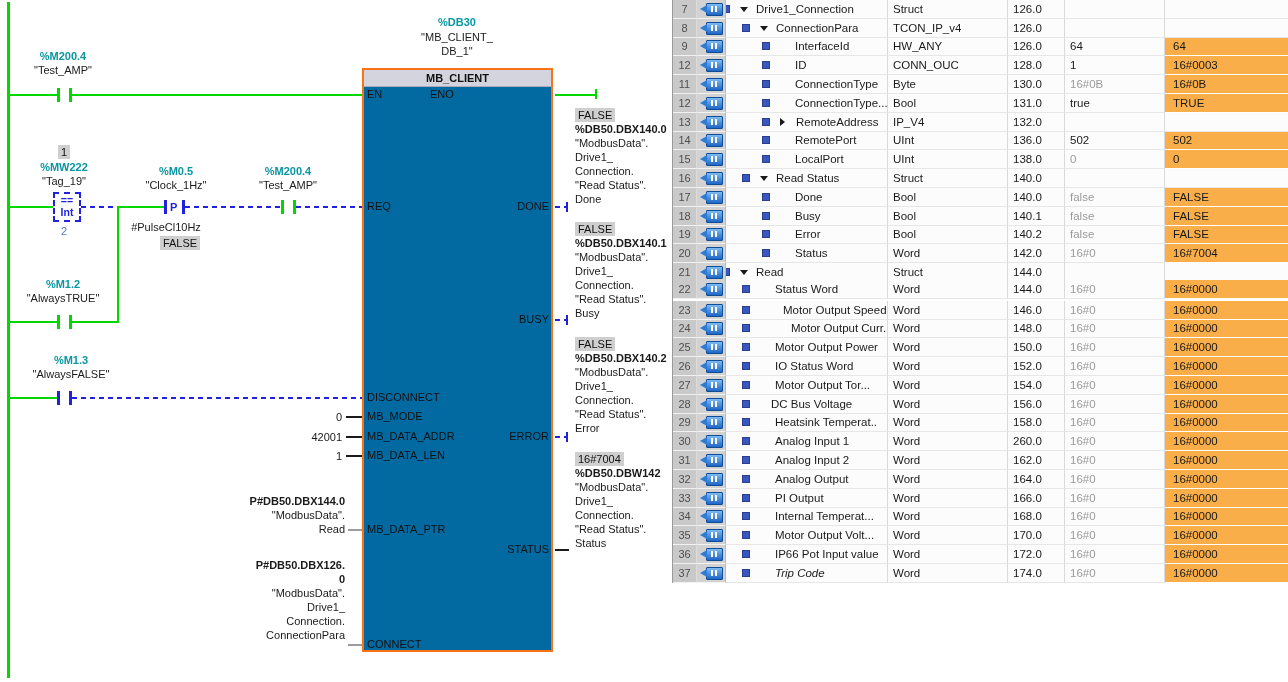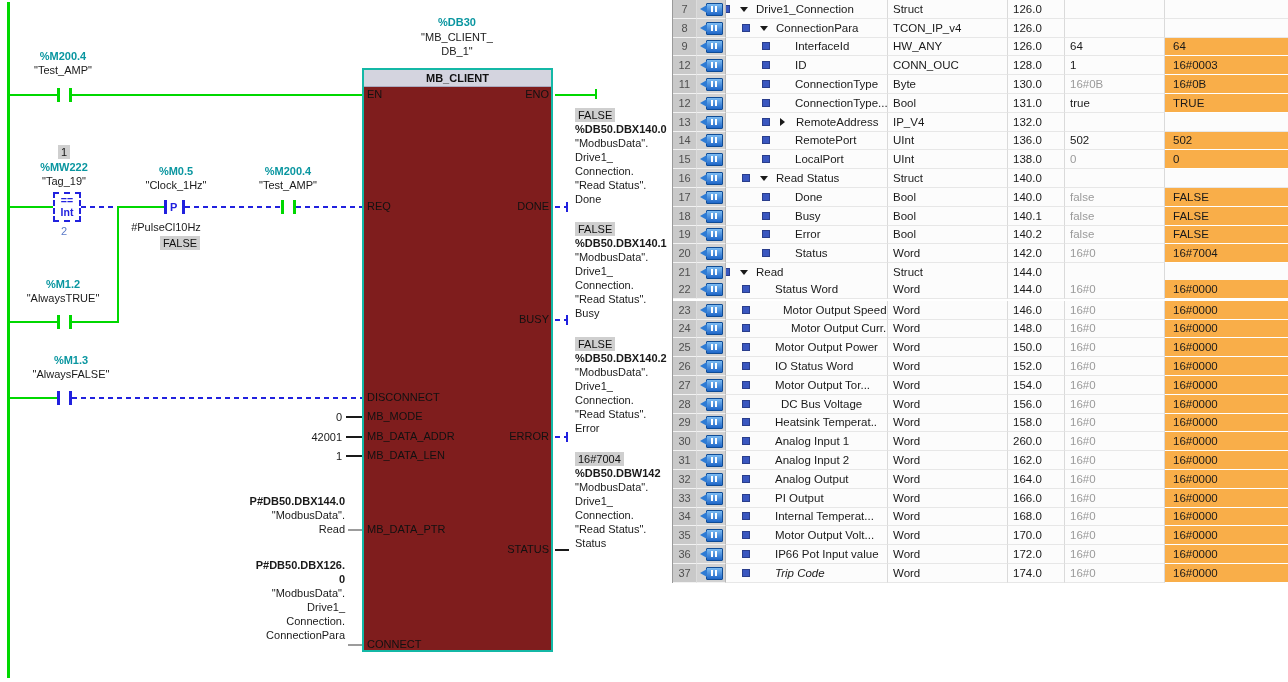--- a/index.html
+++ b/index.html
@@ -18,21 +18,21 @@
   .hblk{position:absolute;height:2px;background:#1a1a1a;}
   .hgry{position:absolute;height:2px;background:#9c9c9c;}
   
   .lbl{position:absolute;width:120px;text-align:center;font-size:11px;line-height:13px;color:#1a1a1a;white-space:nowrap;}
   .addr{color:#0A96A0;font-weight:bold;}
   .const{color:#5B7AC8;}
   .boxv{display:inline-block;background:#CFCFCF;padding:0 3px;font-size:11px;line-height:14px;color:#111;}
   .ann{position:absolute;font-size:11px;line-height:14px;color:#1a1a1a;white-space:nowrap;}
   .ann.r{text-align:right;}
   
-  .fb{position:absolute;background:#7f1d1d;border:2px solid #14b8a6;box-sizing:border-box;}
+  .fb{position:absolute;background:#0369a1;border:2px solid #f97316;box-sizing:border-box;}
   .fbhead{position:absolute;left:0;right:0;top:0;height:16px;background:#D4D4DF;border-bottom:1px solid #ABABC0;
           font-size:11px;font-weight:bold;text-align:center;line-height:16px;color:#111;}
   .pin{position:absolute;font-size:11px;line-height:13px;color:#111;white-space:nowrap;}
   .cmpbox{position:absolute;border:2px dashed #2121DE;background:#fff;box-sizing:border-box;
           text-align:center;color:#2121DE;font-weight:bold;font-size:10.5px;line-height:12px;}
   .pletter{position:absolute;color:#2121DE;font-weight:bold;font-size:11px;}
   
   .trow{position:absolute;left:673px;width:615px;}
   .cell{position:absolute;top:0;bottom:0;display:flex;align-items:center;box-sizing:border-box;font-size:11.5px;color:#1a1a1a;overflow:hidden;white-space:nowrap;}
   .cnum{left:0;width:24px;background:#C9C9C9;border-right:1px solid #DCDCDC;border-bottom:1px solid #F2F2F2;
@@ -123,21 +123,21 @@
         <div class="pin" style="left: 367px; top: 88px;">EN</div>
         <div class="pin" style="left: 367px; top: 200px;">REQ</div>
         <div class="pin" style="left: 367px; top: 391px;">DISCONNECT</div>
         <div class="pin" style="left: 367px; top: 410px;">MB_MODE</div>
         <div class="pin" style="left: 367px; top: 430px;">MB_DATA_ADDR</div>
         <div class="pin" style="left: 367px; top: 449px;">MB_DATA_LEN</div>
         <div class="pin" style="left: 367px; top: 523px;">MB_DATA_PTR</div>
         <div class="pin" style="left: 367px; top: 638px;">CONNECT</div>
       </div>
     <div id="pins-right">
-        <div class="pin" style="left: 430px; top: 88px; width: 119px; text-align: right;">ENO</div>
+        <div class="pin" style="left: 430px; top: 88px; width: 119px; text-align: left;">ENO</div>
         <div class="pin" style="left: 430px; top: 200px; width: 119px; text-align: right;">DONE</div>
         <div class="pin" style="left: 430px; top: 313px; width: 119px; text-align: right;">BUSY</div>
         <div class="pin" style="left: 430px; top: 430px; width: 119px; text-align: right;">ERROR</div>
         <div class="pin" style="left: 430px; top: 543px; width: 119px; text-align: right;">STATUS</div>
       </div>
 
     <div class="gl" style="left:555px;top:94px;width:42px;"></div>
     <div class="tick g" style="left:595px;top:89px;"></div>
     <div class="dl" style="left:555px;top:206px;width:12px;"></div>
     <div class="tick b" style="left:566px;top:202px;"></div>
@@ -498,21 +498,21 @@
         <div class="cell csv" style="color: rgb(154, 154, 154);">16#0</div>
         <div class="cell cmv on">16#0000</div>
       </div>
       <div class="trow" style="top: 394.8px; height: 18.8px;">
         <div class="cell cnum">28</div>
         <div class="cell cicon">
           <span class="tagicon"></span>
         </div>
         <div class="cell cname">
           <span class="sq" style="left: 16px;"></span>
-          <span class="nm" style="left: 55px;">DC Bus Voltage</span>
+          <span class="nm" style="left: 45px;">DC Bus Voltage</span>
         </div>
         <div class="cell ctype">Word</div>
         <div class="cell coff">156.0</div>
         <div class="cell csv" style="color: rgb(154, 154, 154);">16#0</div>
         <div class="cell cmv on">16#0000</div>
       </div>
       <div class="trow" style="top: 413.6px; height: 18.8px;">
         <div class="cell cnum">29</div>
         <div class="cell cicon">
           <span class="tagicon"></span>

